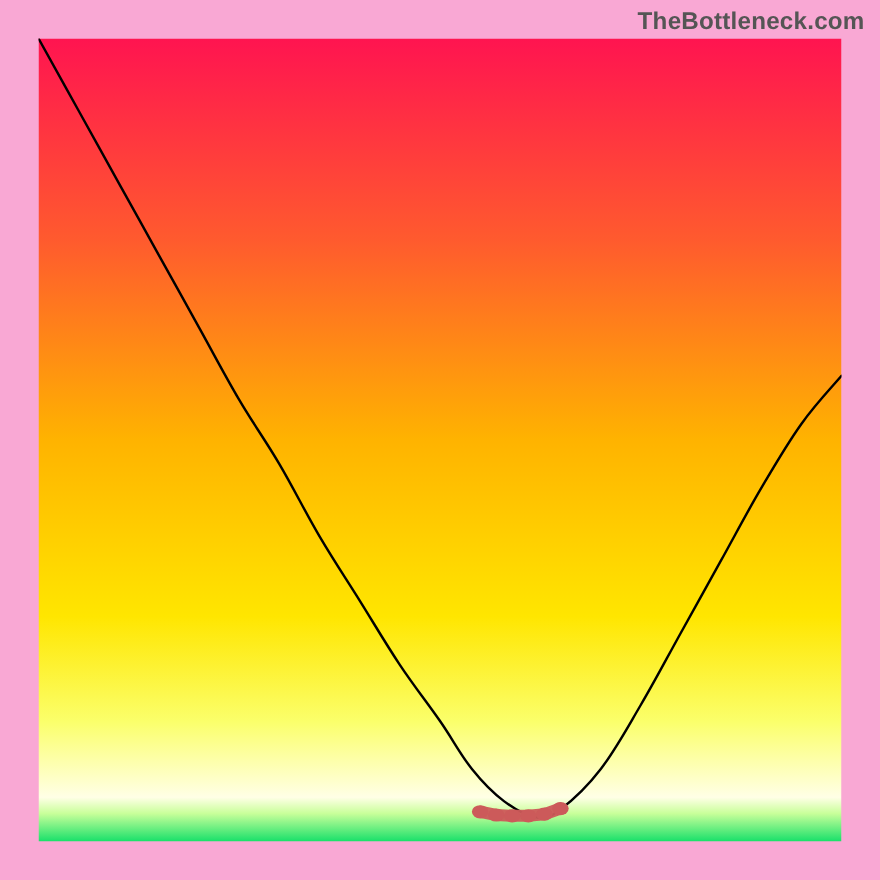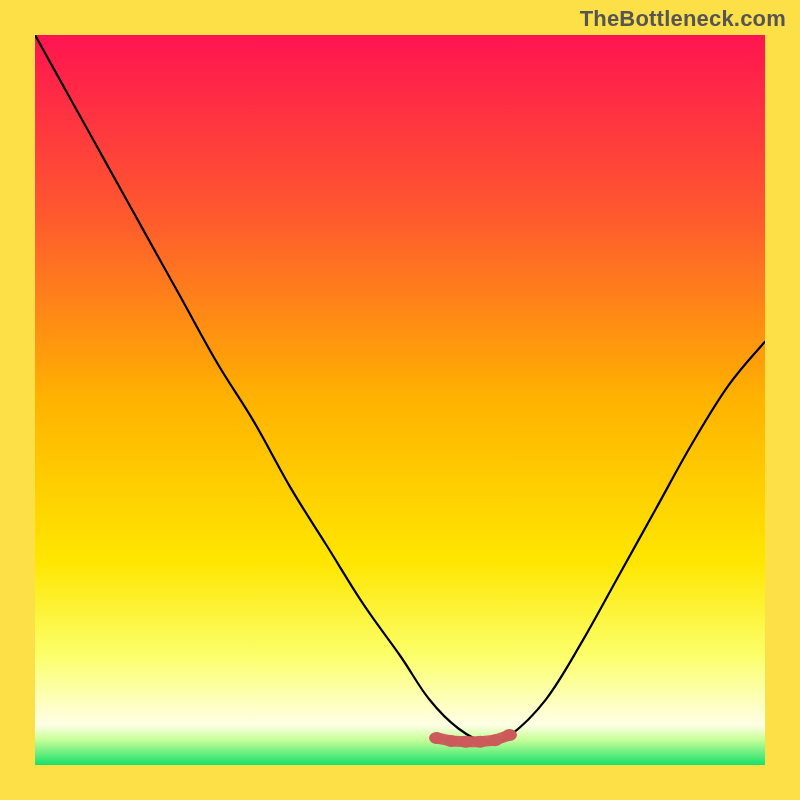--- a/index.html
+++ b/index.html
@@ -8,21 +8,21 @@
     width: 800px;
     height: 800px;
     background: #000;
     overflow: hidden;
     font-family: Arial, Helvetica, sans-serif;
   }
   .frame {
     width: 800px;
     height: 800px;
     position: relative;
-    background: #fde047;
+    background: #f9a8d4;
   }
   .watermark {
     position: absolute;
     top: 6px;
     right: 14px;
     color: #555;
     font-size: 22px;
     font-weight: 600;
     font-family: Arial, sans-serif;
     letter-spacing: 0.2px;

